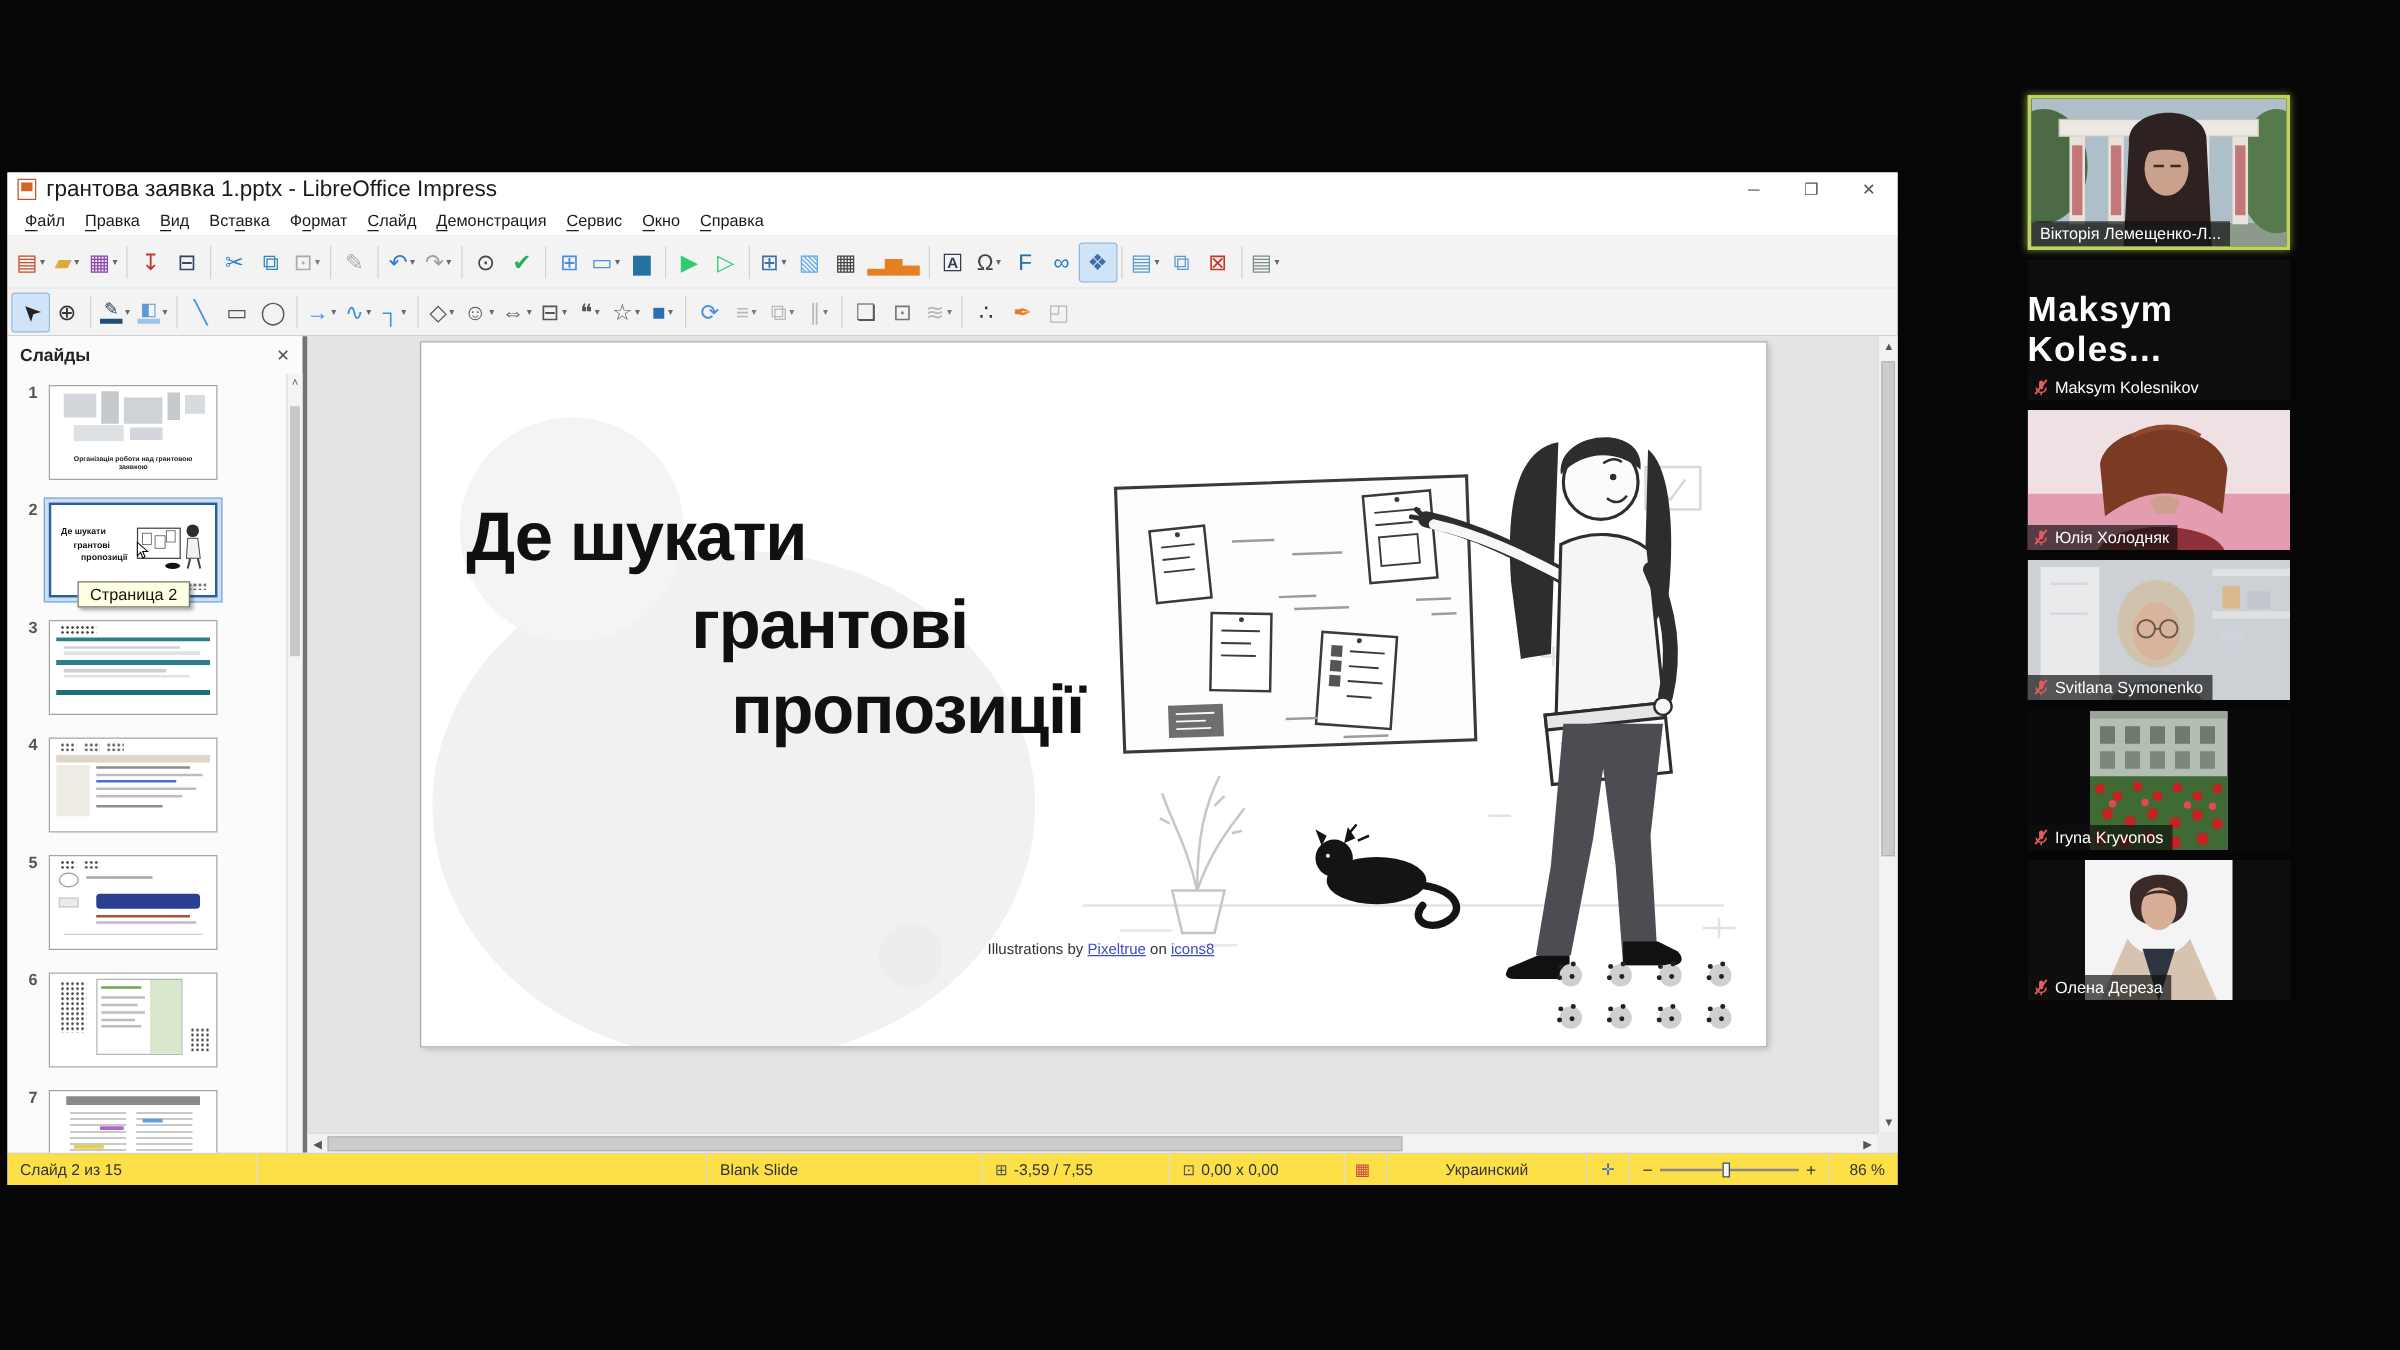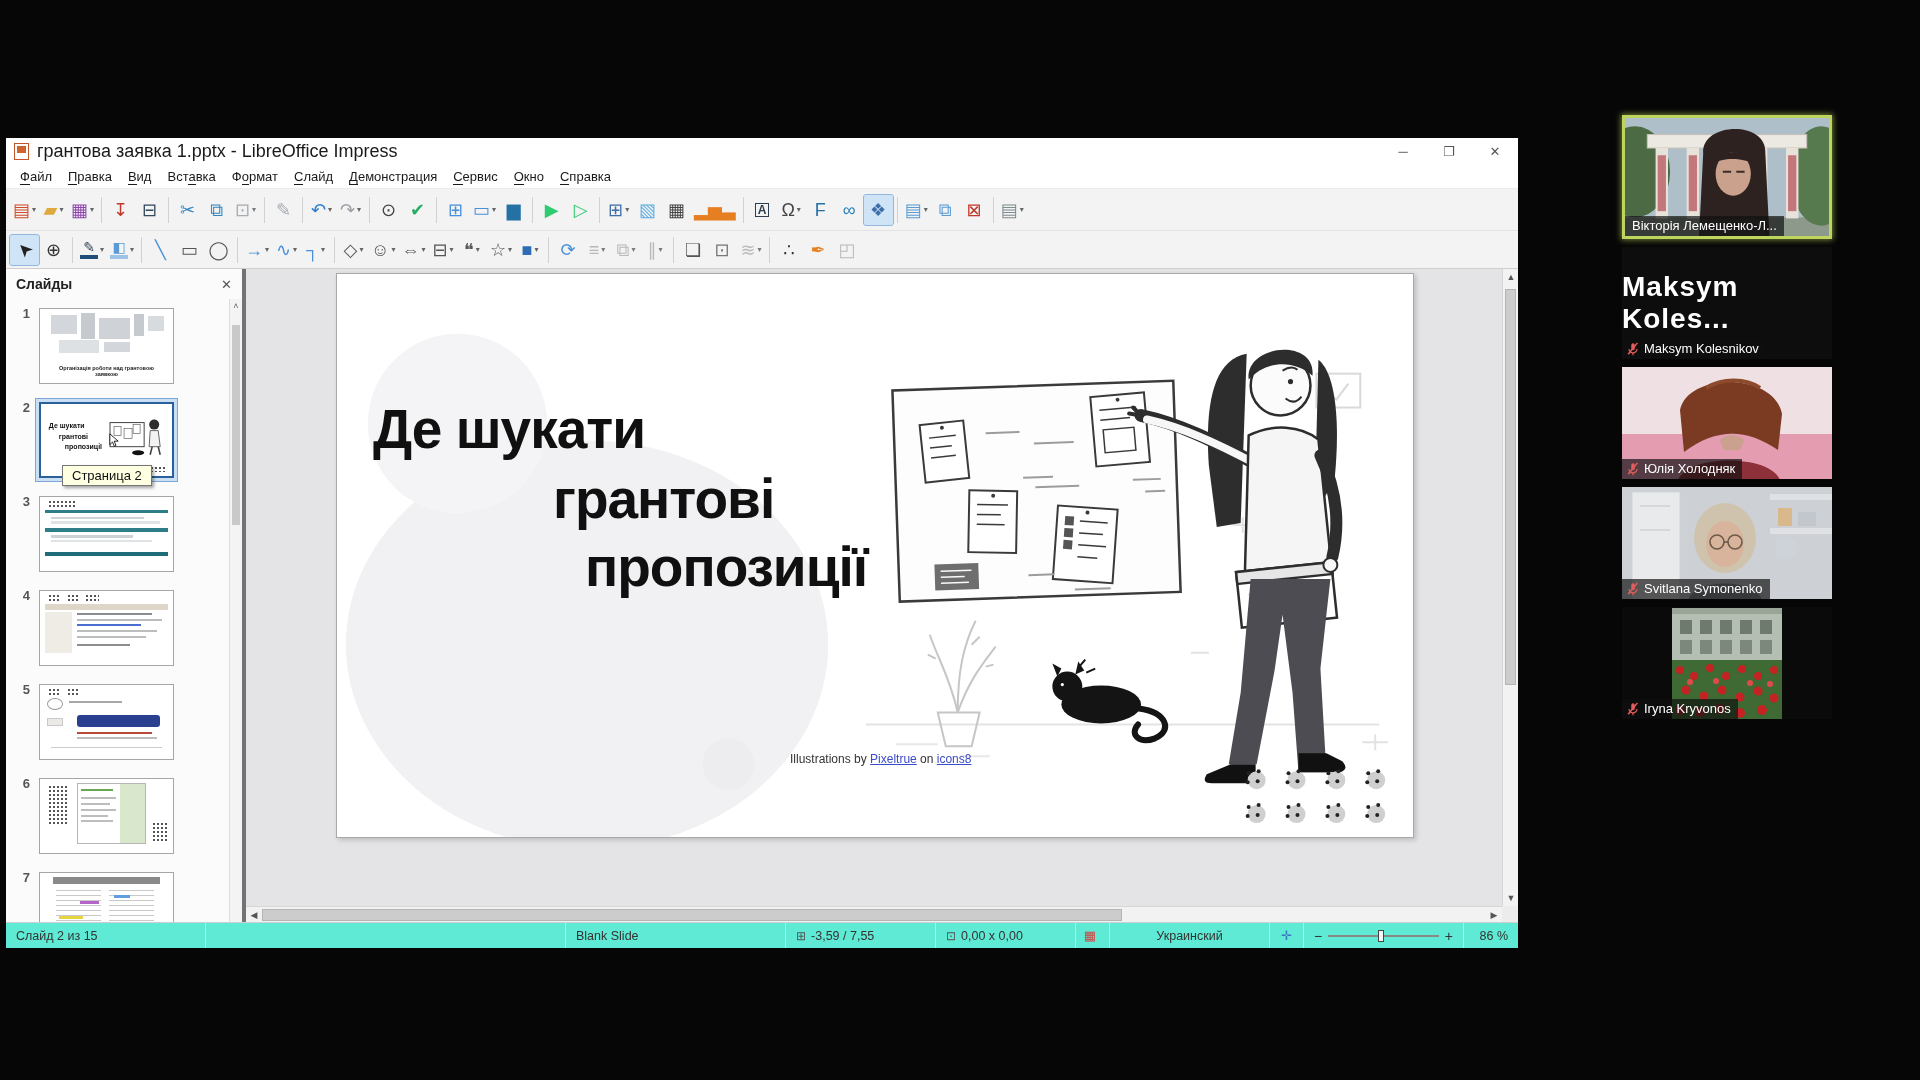--- a/index.html
+++ b/index.html
@@ -70,36 +70,36 @@
 
   .v-scroll { position:absolute; top:0; right:0; bottom:16px; width:16px; background:#f2f2f2; border-left:1px solid #d6d6d6; }
   .h-scroll { position:absolute; left:0; right:16px; bottom:0; height:16px; background:#f2f2f2; border-top:1px solid #d6d6d6; display:flex; align-items:center; }
   .scroll-arrow { font-size:9px; color:#555; width:16px; height:16px; display:flex; align-items:center; justify-content:center; flex:none; }
   .v-thumb { position:absolute; left:2px; right:2px; top:20px; height:396px; background:#cccccc; border:1px solid #b5b5b5; }
   .h-thumb { height:12px; width:860px; background:#cccccc; border:1px solid #b5b5b5; }
   .scroll-corner { position:absolute; right:0; bottom:0; width:16px; height:16px; background:#ececec; }
   .v-scroll .up { position:absolute; top:0; left:0; } .v-scroll .down { position:absolute; bottom:0; left:0; }
 
   
-  .statusbar { height:26px; background:#5eead4; border-top:1px solid #cfcfcf; display:flex; 
+  .statusbar { height:26px; background:#fde047; border-top:1px solid #cfcfcf; display:flex; 
     font-size:12.5px; color:#333; flex:none; }
   .sb-seg { height:100%; display:flex; align-items:center; padding:0 10px; border-right:1px solid #dcdcdc; white-space:nowrap; }
   .sb-ic { margin-right:5px; font-size:12px; color:#555; }
   .sb-ic.save { color:#cf4444; font-size:13px; }
   .sb-ic.fit { color:#3a76c4; font-size:13px; margin:0; }
   .sb-slideinfo { width:200px; } .sb-empty { width:360px; } .sb-layout { width:220px; }
   .sb-pos { width:150px; } .sb-size { width:140px; } .sb-save { width:34px; justify-content:center; }
   .sb-lang { width:160px; justify-content:center; } .sb-fit { width:34px; justify-content:center; }
   .sb-zoomslider { width:160px; } .sb-zoom { width:54px; justify-content:flex-end; border-right:none; }
   .zs-minus,.zs-plus { font-size:14px; color:#333; }
   .zs-track { flex:1; height:2px; background:#888; margin:0 6px; position:relative; }
   .zs-thumb { position:absolute; left:45%; top:-5px; width:6px; height:12px; background:#f5f5f5; border:1px solid #444; }
 
   
-  .participants { position:absolute; left:1622px; top:0; width:210px; height:1080px; padding-top:115px;
+  .participants { position:absolute; left:1622px; top:0; width:210px; height:1080px; padding-top:76px;
     display:flex; flex-direction:column; gap:8px; }
   .ptile { position:relative; width:210px; height:112px; background:#0d0d0d; overflow:hidden; flex:none; }
   .ptile.active { height:124px; border:3px solid #bdd45d; box-shadow:0 0 6px 1px rgba(190,215,90,.6); }
   .ptile svg.scene { position:absolute; inset:0; width:100%; height:100%; }
   .plabel { position:absolute; left:0; bottom:0; display:flex; align-items:center; gap:4px;
     background:rgba(15,15,15,.68); padding:2px 7px 3px 4px; font-size:13px; color:#fff; max-width:100%; white-space:nowrap; }
   .plabel.noicon { padding-left:7px; }
   .big-name { position:absolute; inset:0; display:flex; align-items:center; justify-content:center;
     font-size:28px; font-weight:bold; color:#fff; letter-spacing:1px; }
 </style>
@@ -778,13 +778,33 @@
       <div class="plabel">
         <svg width="14" height="14" viewBox="0 0 16 16">
           <rect x="6" y="1.5" width="4" height="8" rx="2" fill="#e25d5d"></rect>
           <path d="M3.5 8 a4.5 4.5 0 0 0 9 0" fill="none" stroke="#e25d5d" stroke-width="1.4"></path>
           <line x1="8" y1="12.5" x2="8" y2="15" stroke="#e25d5d" stroke-width="1.4"></line>
           <line x1="2.5" y1="14" x2="13" y2="1" stroke="#e25d5d" stroke-width="1.8"></line>
         </svg>
         <span>Iryna Kryvonos</span>
       </div>
     </div>
+    <div class="ptile">
+      <svg class="scene" viewBox="0 0 210 114" preserveAspectRatio="xMidYMid slice">
+      <rect width="210" height="114" fill="#0d0d0d"></rect>
+      <rect x="46" y="0" width="118" height="114" fill="#f4f4f4"></rect>
+      <path d="M82 30 C80 8 130 6 128 30 C128 44 124 52 105 54 C86 52 82 44 82 30 Z" fill="#3a2a28"></path>
+      <ellipse cx="105" cy="40" rx="14" ry="17" fill="#d9ae96"></ellipse>
+      <path d="M91 32 C95 24 115 22 119 32 C112 26 98 26 91 32 Z" fill="#3a2a28"></path>
+      <path d="M58 114 L80 64 C92 82 118 82 130 64 L152 114 Z" fill="#d6c3b0"></path>
+      <path d="M92 72 L118 72 L105 114 Z" fill="#2e3440"></path>
+      </svg>
+      <div class="plabel">
+        <svg width="14" height="14" viewBox="0 0 16 16">
+          <rect x="6" y="1.5" width="4" height="8" rx="2" fill="#e25d5d"></rect>
+          <path d="M3.5 8 a4.5 4.5 0 0 0 9 0" fill="none" stroke="#e25d5d" stroke-width="1.4"></path>
+          <line x1="8" y1="12.5" x2="8" y2="15" stroke="#e25d5d" stroke-width="1.4"></line>
+          <line x1="2.5" y1="14" x2="13" y2="1" stroke="#e25d5d" stroke-width="1.8"></line>
+        </svg>
+        <span>Олена Дереза</span>
+      </div>
+    </div>
   </aside>
 
 </body></html>

